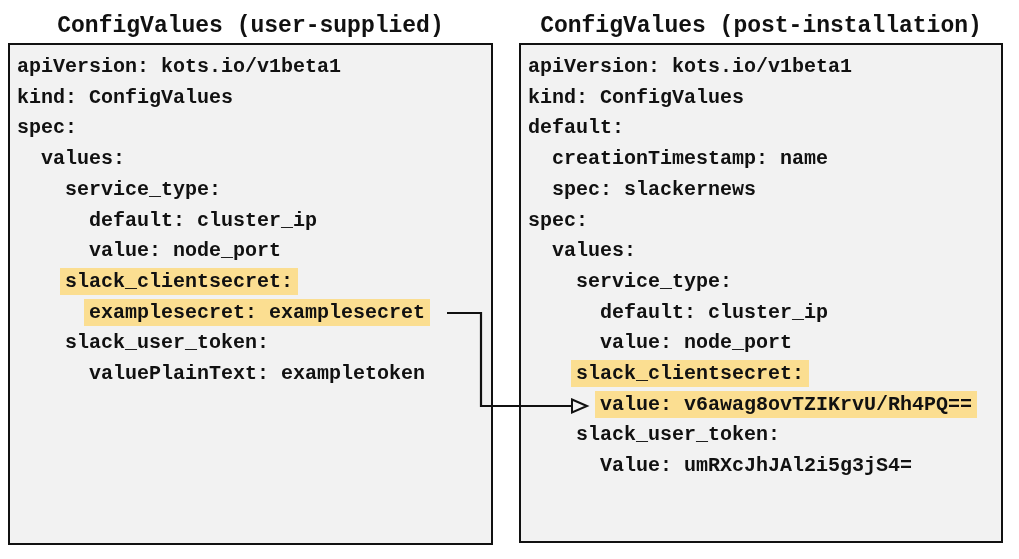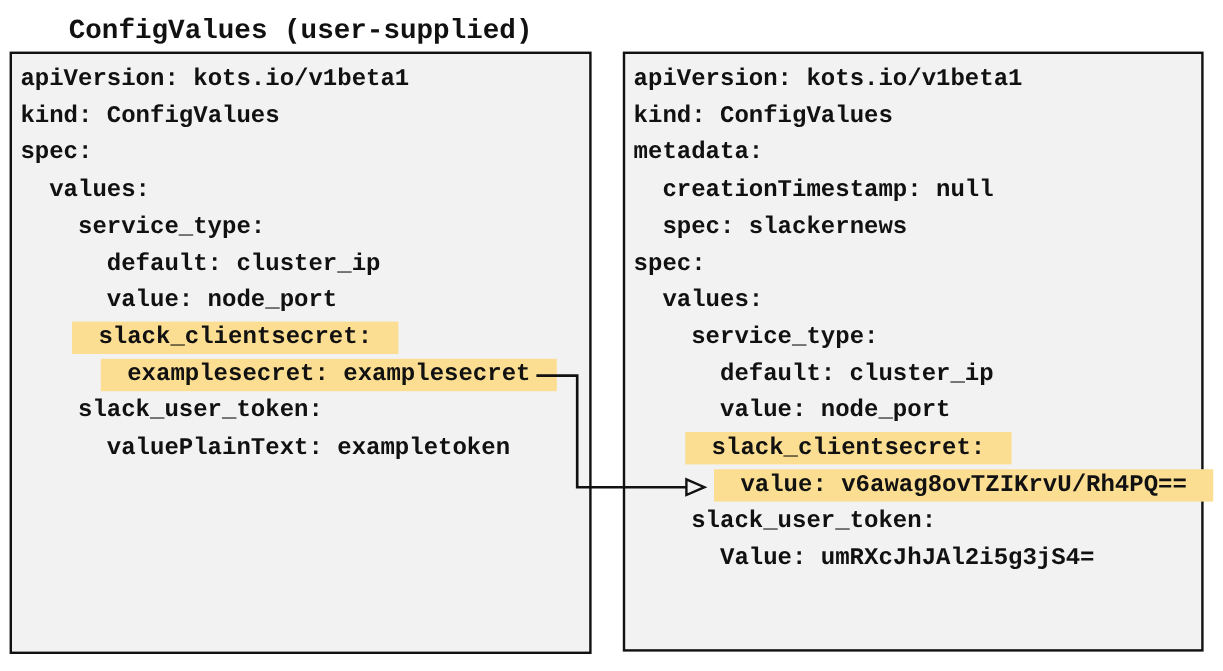--- a/index.html
+++ b/index.html
@@ -31,36 +31,37 @@
   .panel.left{left:8px;width:485px;height:502px;}
   .panel.right{left:519px;width:484px;height:500px;}
   .codebox{padding:7px 6px 7px 7px;}
   .code-line{
     font-size:20px;line-height:30.7px;font-weight:bold;
     white-space:pre;
   }
   .code-text{color:var(--text);}
   .code-text.hl{
     background:var(--hl);
-    padding:2px 22px;
+    padding:2px 5px;
   }
   .overlay{
     position:absolute;left:0;top:0;width:1019px;height:559px;
     pointer-events:none;
   }
   .overlay .shaft{fill:none;stroke:var(--text);stroke-width:2.2px;}
   .overlay .head{fill:var(--panel-bg);stroke:var(--text);stroke-width:2px;}
 </style>
 </head>
 <body>
 
 <div class="stage">
 
   <h2 class="panel-title left">ConfigValues (user-supplied)</h2>
 
+  <h2 class="panel-title right">ConfigValues (post-installation)</h2>
 
   <div class="panel left">
     <div class="codebox">
         <div class="code-line"><span class="code-text" style="margin-left: 0ch;">apiVersion: kots.io/v1beta1</span></div>
         <div class="code-line"><span class="code-text" style="margin-left: 0ch;">kind: ConfigValues</span></div>
         <div class="code-line"><span class="code-text" style="margin-left: 0ch;">spec:</span></div>
         <div class="code-line"><span class="code-text" style="margin-left: 2ch;">values:</span></div>
         <div class="code-line"><span class="code-text" style="margin-left: 4ch;">service_type:</span></div>
         <div class="code-line"><span class="code-text" style="margin-left: 6ch;">default: cluster_ip</span></div>
         <div class="code-line"><span class="code-text" style="margin-left: 6ch;">value: node_port</span></div>
@@ -68,22 +69,22 @@
         <div class="code-line"><span class="code-text hl" style="margin-left: calc(6ch - 5px);">examplesecret: examplesecret</span></div>
         <div class="code-line"><span class="code-text" style="margin-left: 4ch;">slack_user_token:</span></div>
         <div class="code-line"><span class="code-text" style="margin-left: 6ch;">valuePlainText: exampletoken</span></div>
       </div>
   </div>
 
   <div class="panel right">
     <div class="codebox">
         <div class="code-line"><span class="code-text" style="margin-left: 0ch;">apiVersion: kots.io/v1beta1</span></div>
         <div class="code-line"><span class="code-text" style="margin-left: 0ch;">kind: ConfigValues</span></div>
-        <div class="code-line"><span class="code-text" style="margin-left: 0ch;">metadata:</span></div>
-        <div class="code-line"><span class="code-text" style="margin-left: 2ch;">creationTimestamp: null</span></div>
+        <div class="code-line"><span class="code-text" style="margin-left: 0ch;">default:</span></div>
+        <div class="code-line"><span class="code-text" style="margin-left: 2ch;">creationTimestamp: name</span></div>
         <div class="code-line"><span class="code-text" style="margin-left: 2ch;">spec: slackernews</span></div>
         <div class="code-line"><span class="code-text" style="margin-left: 0ch;">spec:</span></div>
         <div class="code-line"><span class="code-text" style="margin-left: 2ch;">values:</span></div>
         <div class="code-line"><span class="code-text" style="margin-left: 4ch;">service_type:</span></div>
         <div class="code-line"><span class="code-text" style="margin-left: 6ch;">default: cluster_ip</span></div>
         <div class="code-line"><span class="code-text" style="margin-left: 6ch;">value: node_port</span></div>
         <div class="code-line"><span class="code-text hl" style="margin-left: calc(4ch - 5px);">slack_clientsecret:</span></div>
         <div class="code-line"><span class="code-text hl" style="margin-left: calc(6ch - 5px);">value: v6awag8ovTZIKrvU/Rh4PQ==</span></div>
         <div class="code-line"><span class="code-text" style="margin-left: 4ch;">slack_user_token:</span></div>
         <div class="code-line"><span class="code-text" style="margin-left: 6ch;">Value: umRXcJhJAl2i5g3jS4=</span></div>

